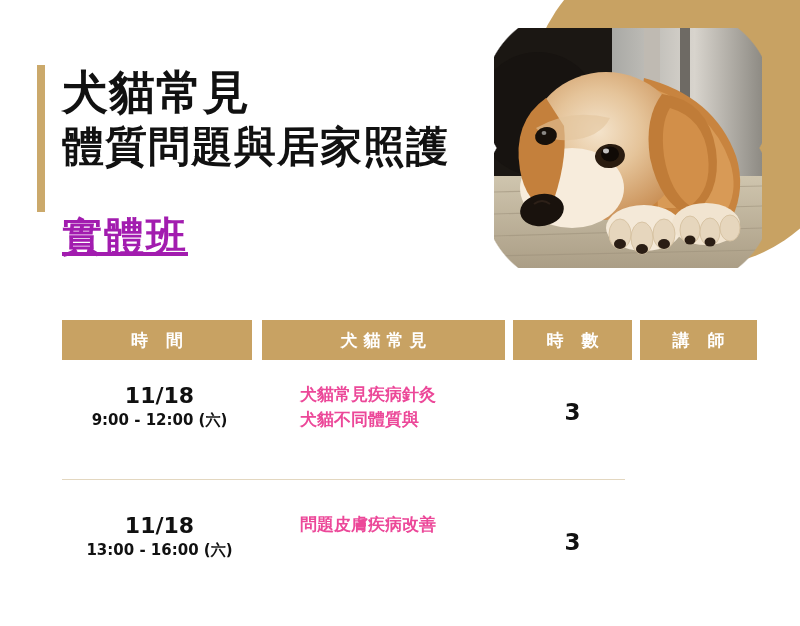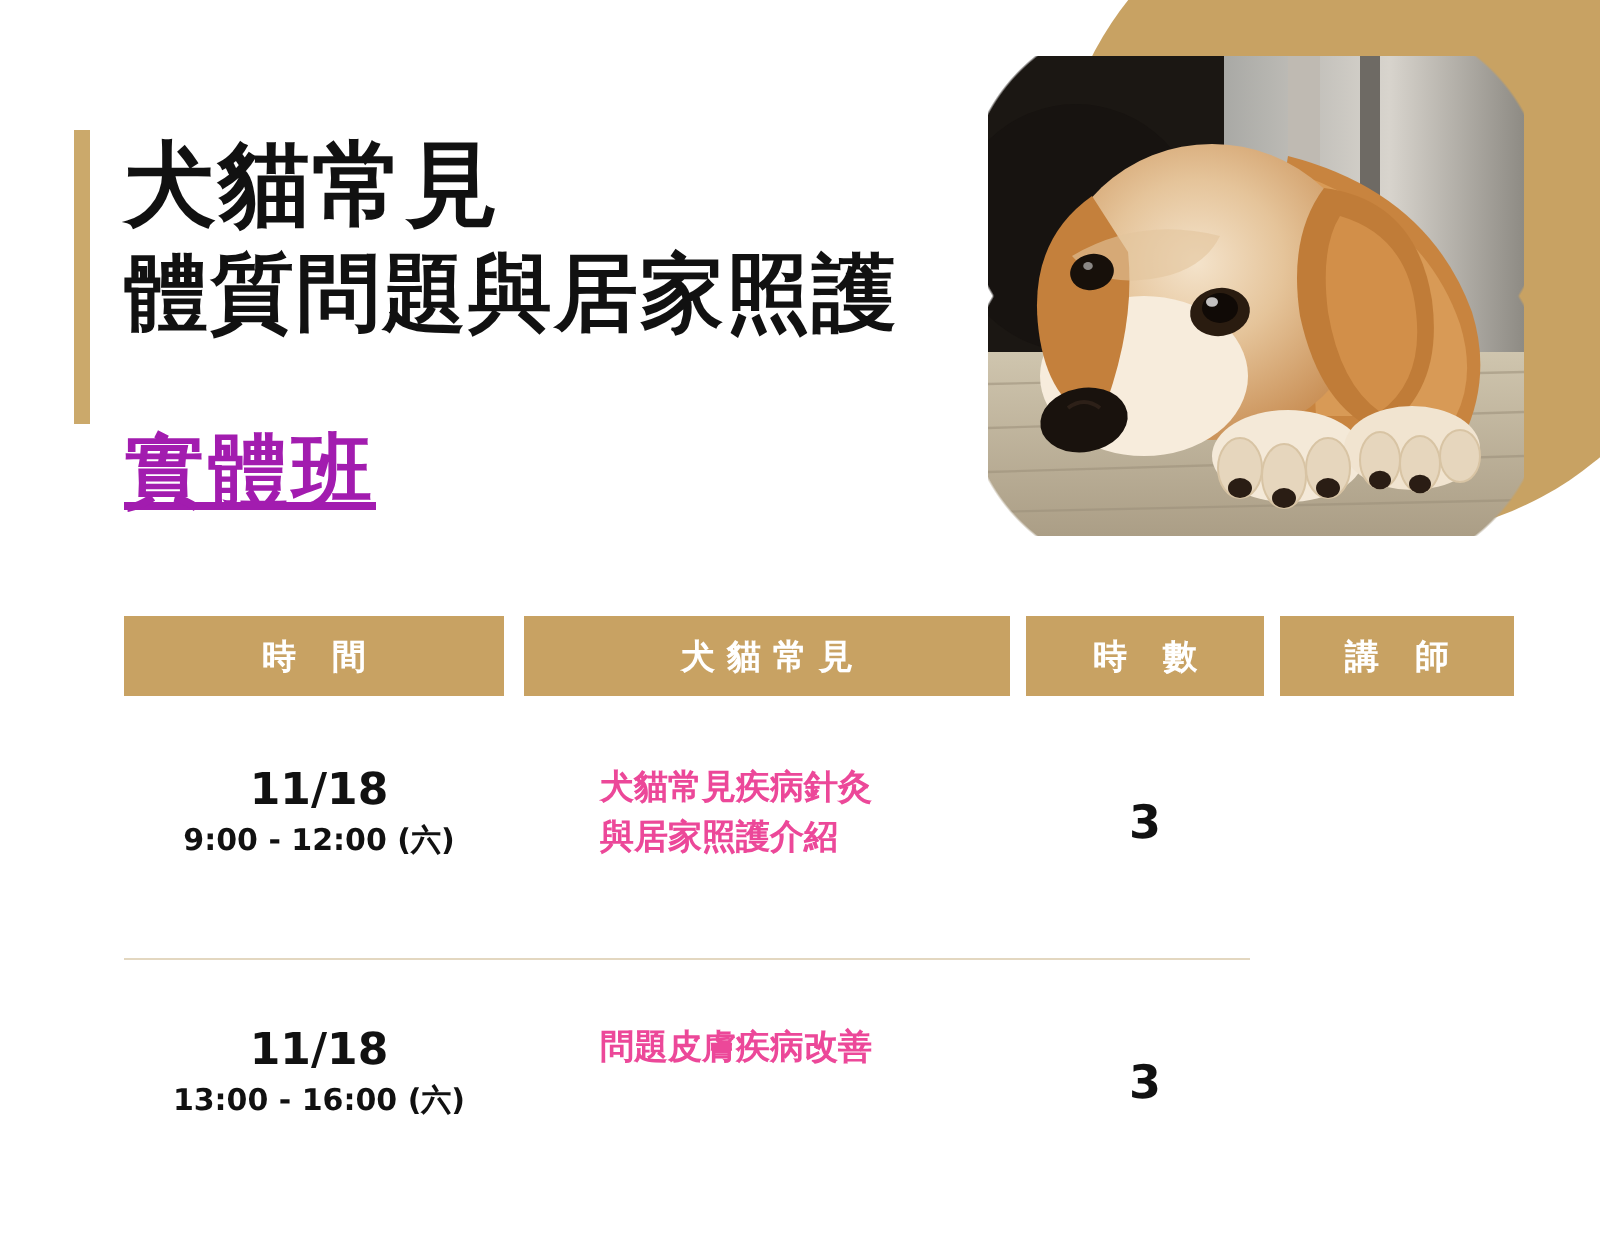--- a/index.html
+++ b/index.html
@@ -86,20 +86,21 @@
     background:#c8a263;
     color:#ffffff;
     font-family:"DejaVu Sans", sans-serif;
     font-weight:700;
     font-size:17px;
     letter-spacing:6px;
     text-indent:6px;
     display:flex;
     align-items:center;
     justify-content:center;
+    margin-top:12px;
   }
   .th-time   { left:62px;  width:190px; }
   .th-course { left:262px; width:243px; }
   .th-hours  { left:513px; width:119px;text-align:center; }
   .th-lecturer { left:640px; width:117px; }
 
   .divider {
     position:absolute;
     left:62px; top:189px;
     width:563px; height:1px;
@@ -252,21 +253,21 @@
       <div class="th th-lecturer">講 師</div>
     </div>
 
     <div class="row row-1">
       <div class="cell-date">
         <div class="date-main">11/18</div>
         <div class="date-sub">9:00 - 12:00 (六)</div>
       </div>
       <div class="cell-course">
         <div class="course-line">犬貓常見疾病針灸</div>
-        <div class="course-line">與居家照護介紹</div>
+        <div class="course-line">犬貓不同體質與</div>
       </div>
       <div class="cell-hours">3</div>
     </div>
 
     <div class="divider"></div>
 
     <div class="row row-2">
       <div class="cell-date">
         <div class="date-main">11/18</div>
         <div class="date-sub">13:00 - 16:00 (六)</div>

